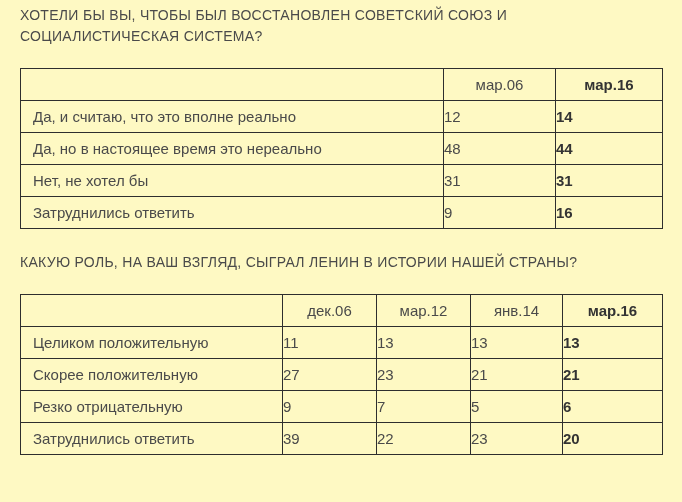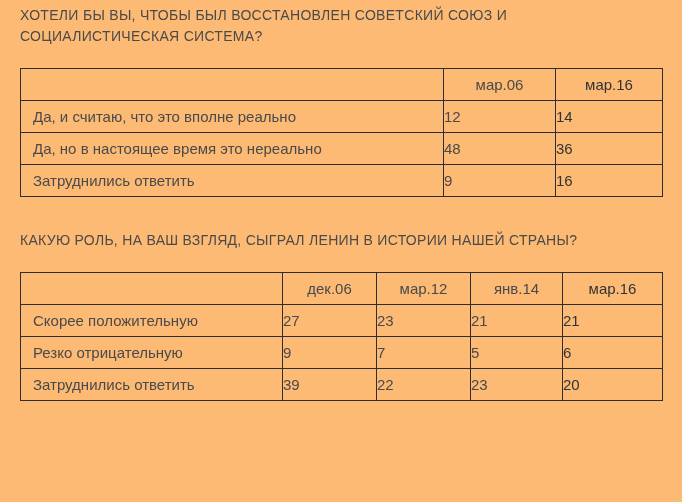--- a/index.html
+++ b/index.html
@@ -7,33 +7,33 @@
     padding: 0;
     background: #ffffff;
     font-family: "Liberation Sans", "DejaVu Sans", sans-serif;
     color: #4a4a4a;
   }
   .page {
     width: 682px;
     height: 502px;
     box-sizing: border-box;
     padding: 5px 19px 0 20px;
-    background: #fdba74;
+    background: #fef9c3;
     overflow: hidden;
   }
   .question-title {
     font-size: 14px;
     font-weight: 400;
     line-height: 21px;
     letter-spacing: 0.3px;
     color: #4a4a4a;
     margin: 0 0 21px 0;
   }
   .section-2 .question-title {
-    margin-top: 33px;
+    margin-top: 23px;
   }
   table.results {
     border-collapse: collapse;
     width: 100%;
     table-layout: fixed;
   }
   table.results th,
   table.results td {
     border: 1px solid #2e2e2e;
     font-size: 15px;
@@ -43,21 +43,21 @@
     font-weight: 400;
     vertical-align: middle;
   }
   table.results td.label {
     text-align: left;
     padding-left: 12px;
     padding-right: 8px;
     margin-left: 16px;
   }
   table.results .latest {
-    font-weight: 400;
+    font-weight: 700;
     color: #333333;
   }
 </style>
 </head>
 <body>
 
 <div class="page">
 
   <section class="section-1">
     <h2 class="question-title">ХОТЕЛИ БЫ ВЫ, ЧТОБЫ БЫЛ ВОССТАНОВЛЕН СОВЕТСКИЙ СОЮЗ И СОЦИАЛИСТИЧЕСКАЯ СИСТЕМА?</h2>
@@ -77,21 +77,26 @@
       </thead>
       <tbody>
         <tr>
           <td class="label">Да, и считаю, что это вполне реально</td>
           <td>12</td>
           <td class="latest">14</td>
         </tr>
         <tr>
           <td class="label">Да, но в настоящее время это нереально</td>
           <td>48</td>
-          <td class="latest">36</td>
+          <td class="latest">44</td>
+        </tr>
+        <tr>
+          <td class="label">Нет, не хотел бы</td>
+          <td>31</td>
+          <td class="latest">31</td>
         </tr>
         <tr>
           <td class="label">Затруднились ответить</td>
           <td>9</td>
           <td class="latest">16</td>
         </tr>
       </tbody>
     </table>
   </section>
 
@@ -110,20 +115,27 @@
         <tr>
           <th></th>
           <th>дек.06</th>
           <th>мар.12</th>
           <th>янв.14</th>
           <th class="latest">мар.16</th>
         </tr>
       </thead>
       <tbody>
         <tr>
+          <td class="label">Целиком положительную</td>
+          <td>11</td>
+          <td>13</td>
+          <td>13</td>
+          <td class="latest">13</td>
+        </tr>
+        <tr>
           <td class="label">Скорее положительную</td>
           <td>27</td>
           <td>23</td>
           <td>21</td>
           <td class="latest">21</td>
         </tr>
         <tr>
           <td class="label">Резко отрицательную</td>
           <td>9</td>
           <td>7</td>

